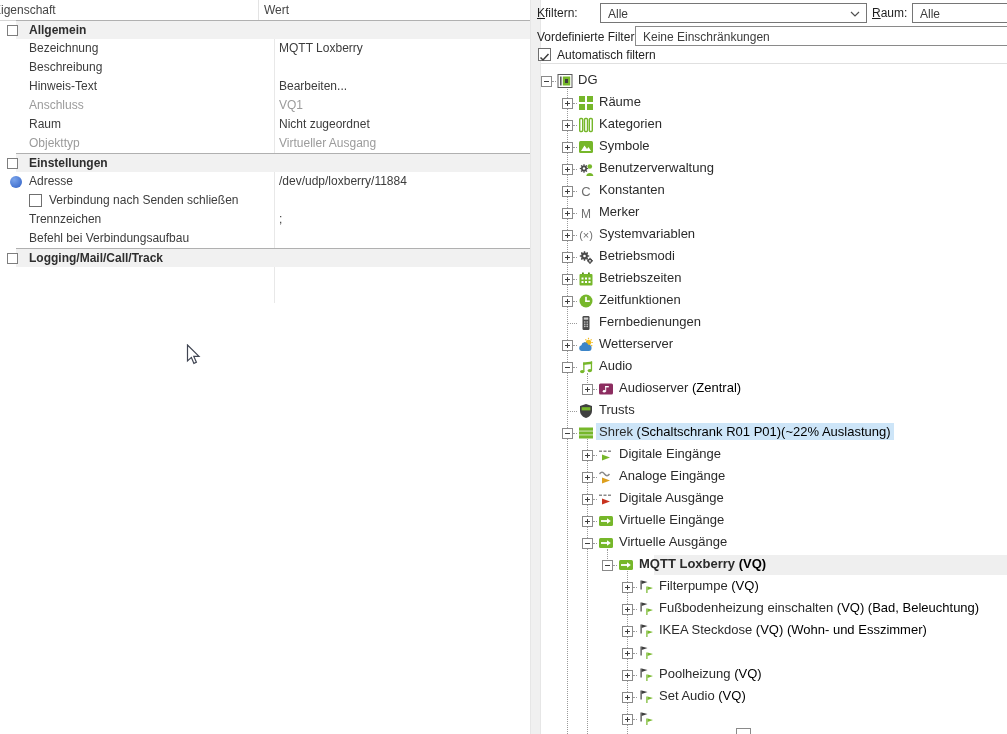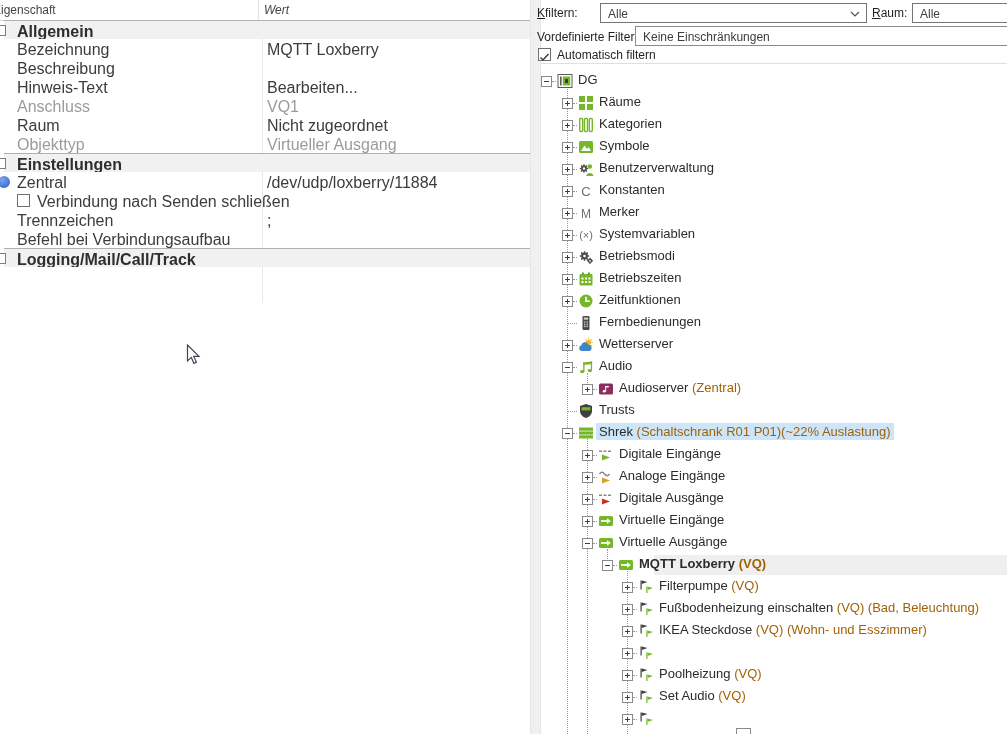--- a/index.html
+++ b/index.html
@@ -2,23 +2,23 @@
 <html><head>
 <meta charset="utf-8">
 <style>
   html,body{margin:0;padding:0;background:#fff;}
   #app{position:relative;width:1007px;height:734px;overflow:hidden;background:#fff;
        font-family:"Liberation Sans",sans-serif;color:#3c3c3c;}
   
   #propgrid{position:absolute;left:0;top:0;width:530px;height:734px;background:#fff;}
   .pg-header{position:absolute;left:0;top:0;width:530px;height:20px;border-bottom:1px solid #d6d6d6;font-size:12px;color:#444;}
   .pg-header .c1{position:absolute;left:-7px;top:3px;}
-  .pg-header .c2{position:absolute;left:264px;top:3px;font-style:italic;}
+  .pg-header .c2{position:absolute;left:264px;top:3px;}
   .pg-vline{position:absolute;left:258px;top:0;width:1px;background:#e3e3e3;}
-  .prow{position:absolute;left:4px;width:530px;height:35px;font-size:16px;box-sizing:border-box;border-bottom:1px solid #efefef;background:#fff;}
+  .prow{position:absolute;left:16px;width:530px;height:35px;font-size:12px;box-sizing:border-box;border-bottom:1px solid #efefef;background:#fff;}
   .prow.group{background:#f1f1f1;border-top:1px solid #b0b0b0;border-bottom:1px solid #dcdcdc;}
   .prow .lbl{position:absolute;left:13px;top:2px;white-space:nowrap;}
   .prow.group .lbl{font-weight:bold;color:#2e2e2e;}
   .prow .val{position:absolute;left:263px;top:2px;white-space:nowrap;}
   .prow.dis .lbl,.prow.dis .val{color:#9b9b9b;}
   .prow .cvline{position:absolute;left:258px;top:0;bottom:-1px;width:1px;background:#e8e8e8;}
   .gbox{position:absolute;left:-9px;top:4px;width:11px;height:11px;border:1px solid #7e7e7e;background:#fff;box-sizing:border-box;}
   .bluedot{position:absolute;left:-6px;top:4px;width:12px;height:12px;border-radius:50%;
            background:radial-gradient(circle at 35% 30%,#7aa4ec,#2f5fc4);}
   .pcheck{position:absolute;left:13px;top:3px;width:13px;height:13px;border:1px solid #6f6f6f;background:#fff;box-sizing:border-box;}
@@ -37,21 +37,21 @@
   #fb-sep{position:absolute;left:0;top:63px;width:466px;height:1px;background:#e0e0e0;}
   
   #tree{position:absolute;left:0px;top:64px;width:466px;height:670px;overflow:hidden;font-size:13px;}
   .vdot{position:absolute;width:0;border-left:1px dotted #9a9a9a;}
   .hdot{position:absolute;height:0;border-top:1px dotted #9a9a9a;}
   .ebox{position:absolute;width:11px;height:11px;border:1px solid #8a8a8a;background:#fff;box-sizing:border-box;}
   .ebox .h{position:absolute;left:2px;top:4px;width:5px;height:1px;background:#3f3f3f;}
   .ebox .v{position:absolute;left:4px;top:2px;width:1px;height:5px;background:#3f3f3f;}
   .ticon{position:absolute;width:16px;height:16px;}
   .tlabel{position:absolute;white-space:nowrap;color:#2b2b2b;padding:1px 3px;}
-  .tlabel .sub{color:#a16207;}
+  .tlabel .sub{color:#000000;}
   .tlabel.sel{background:#cde5f8;}
   .tlabel.bold{font-weight:bold;}
   .rowhl{position:absolute;background:#efefef;}
   #partial-item{position:absolute;border:1px solid #8a8a8a;background:#fff;box-sizing:border-box;}
   
   #cursor{position:absolute;left:186px;top:344px;pointer-events:none;}
 </style>
 </head>
 <body>
 
@@ -97,21 +97,21 @@
           <span class="lbl">Objekttyp</span>
           <div class="cvline"></div>
           <span class="val">Virtueller Ausgang</span>
         </div>
         <div class="prow group" style="top:153px">
           <div class="gbox"></div>
           <span class="lbl">Einstellungen</span>
         </div>
         <div class="prow" style="top:172px">
           <div class="bluedot"></div>
-          <span class="lbl">Zentral</span>
+          <span class="lbl">Adresse</span>
           <div class="cvline"></div>
           <span class="val">/dev/udp/loxberry/11884</span>
         </div>
         <div class="prow" style="top:191px">
           <div class="pcheck"></div>
           <span class="lbl after-check">Verbindung nach Senden schließen</span>
           <div class="cvline"></div>
           <span class="val"></span>
         </div>
         <div class="prow" style="top:210px">

